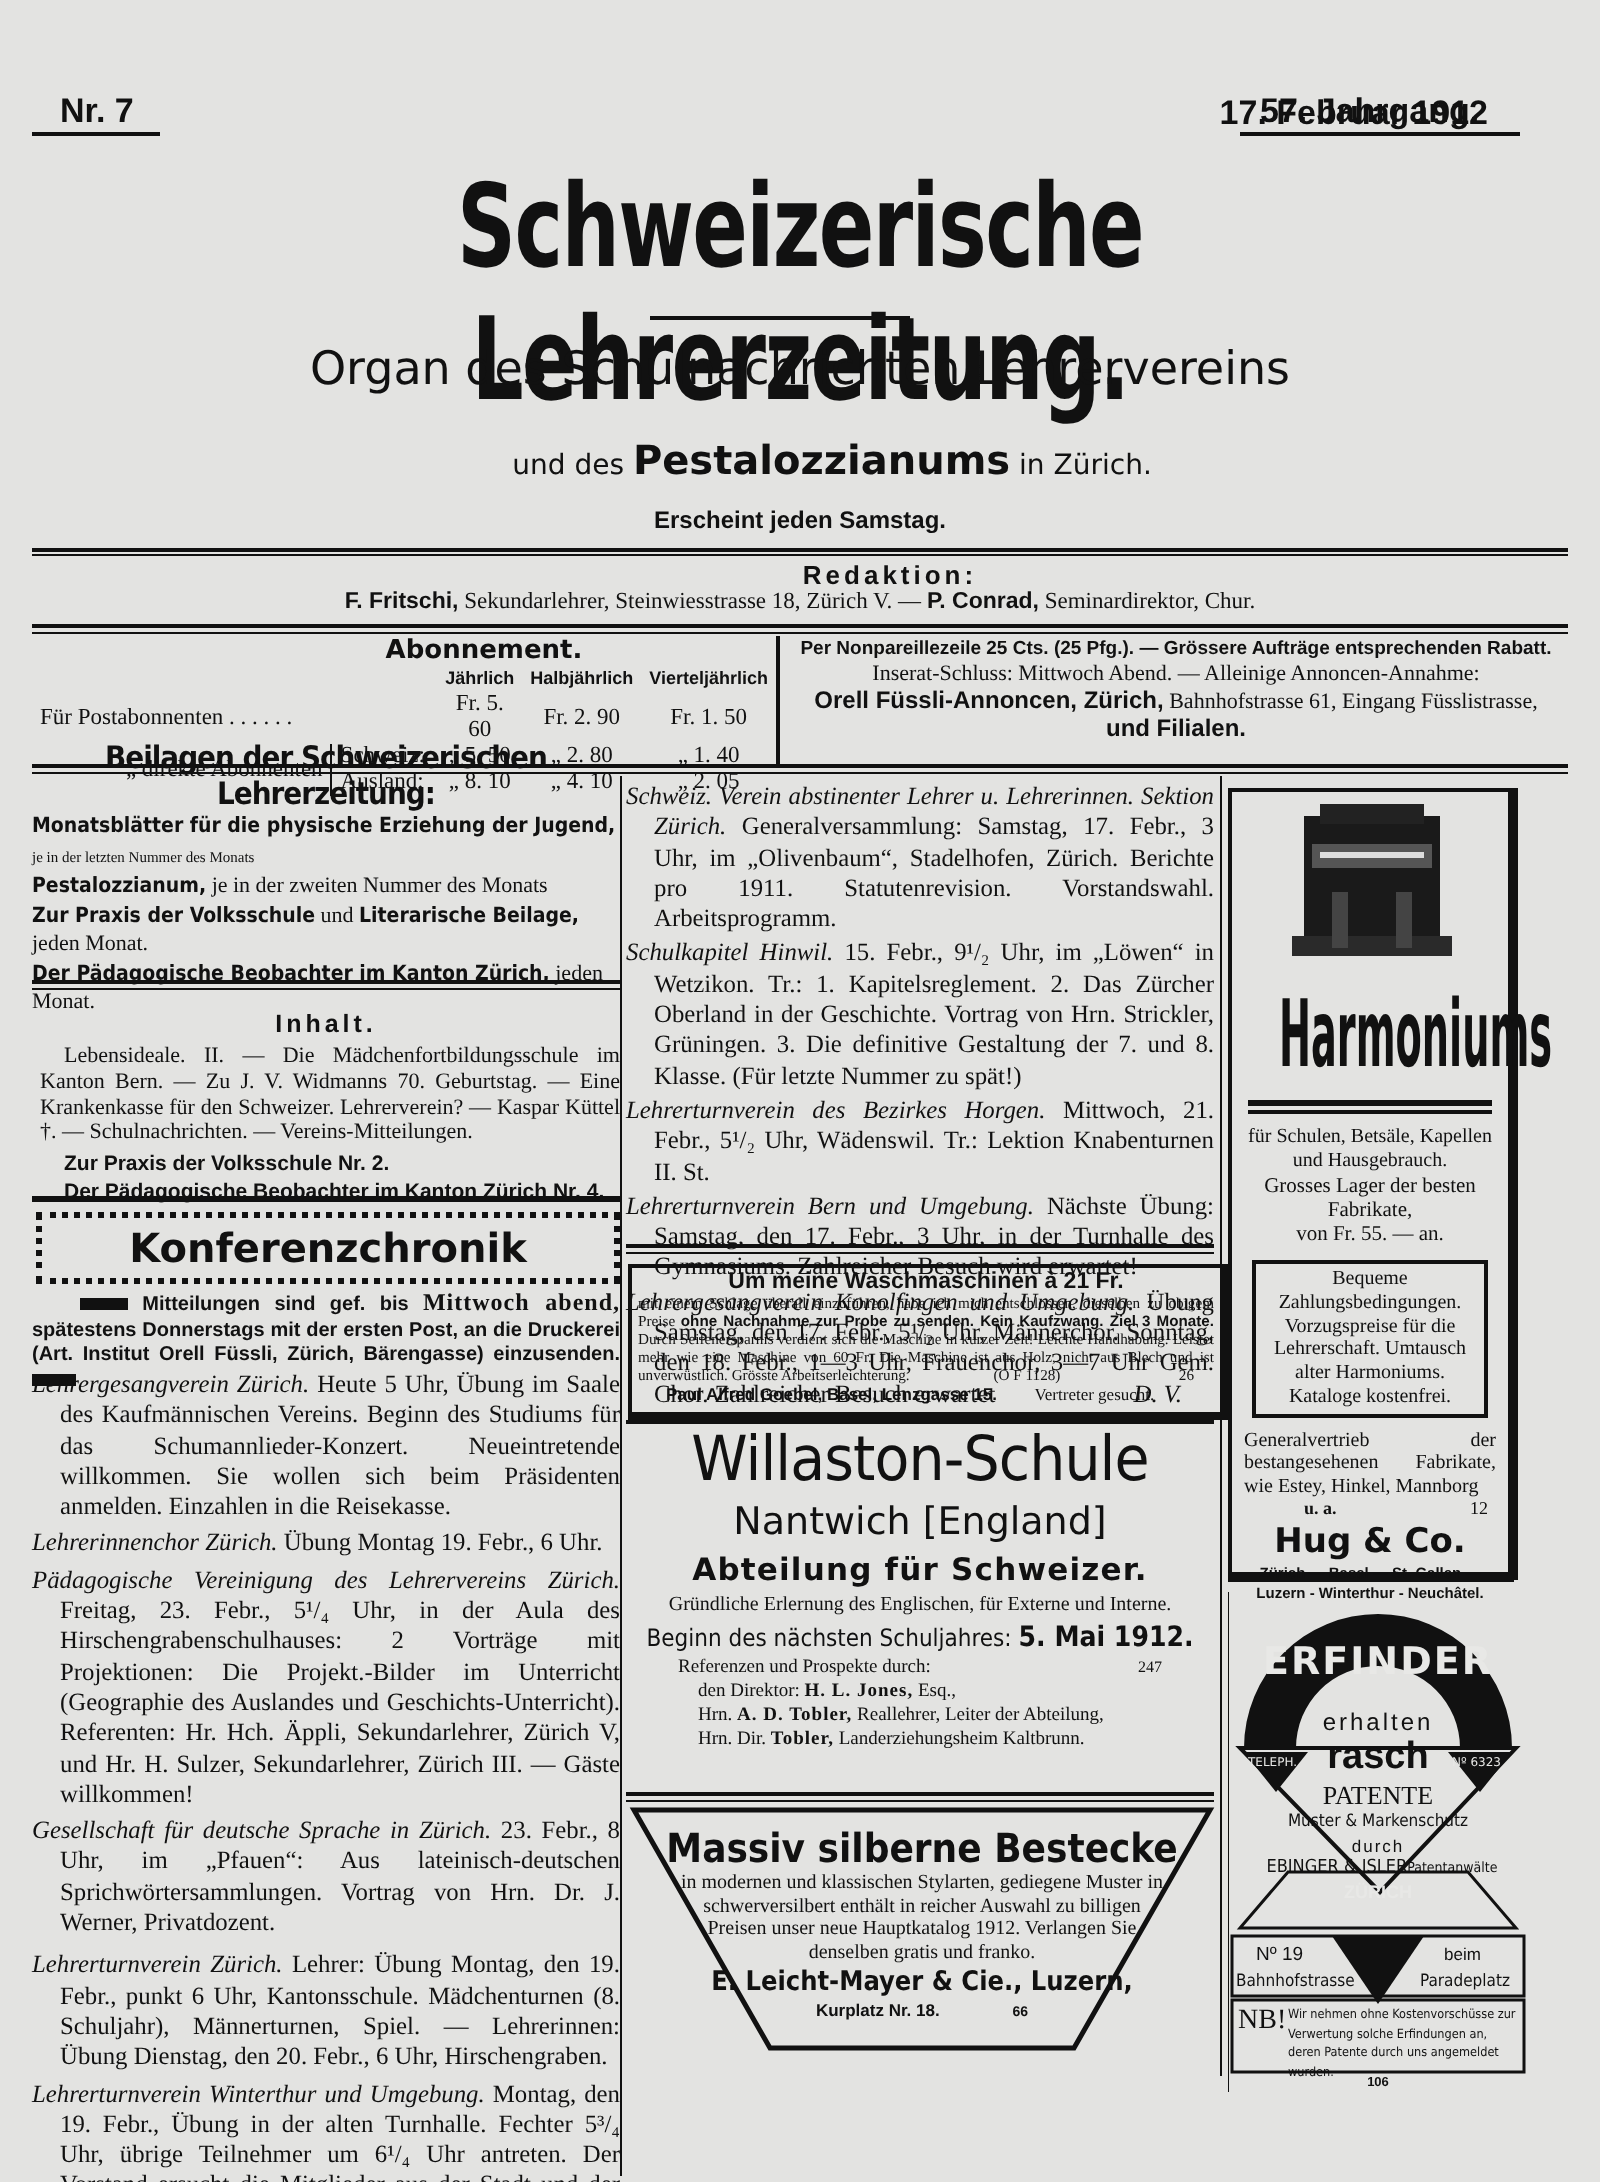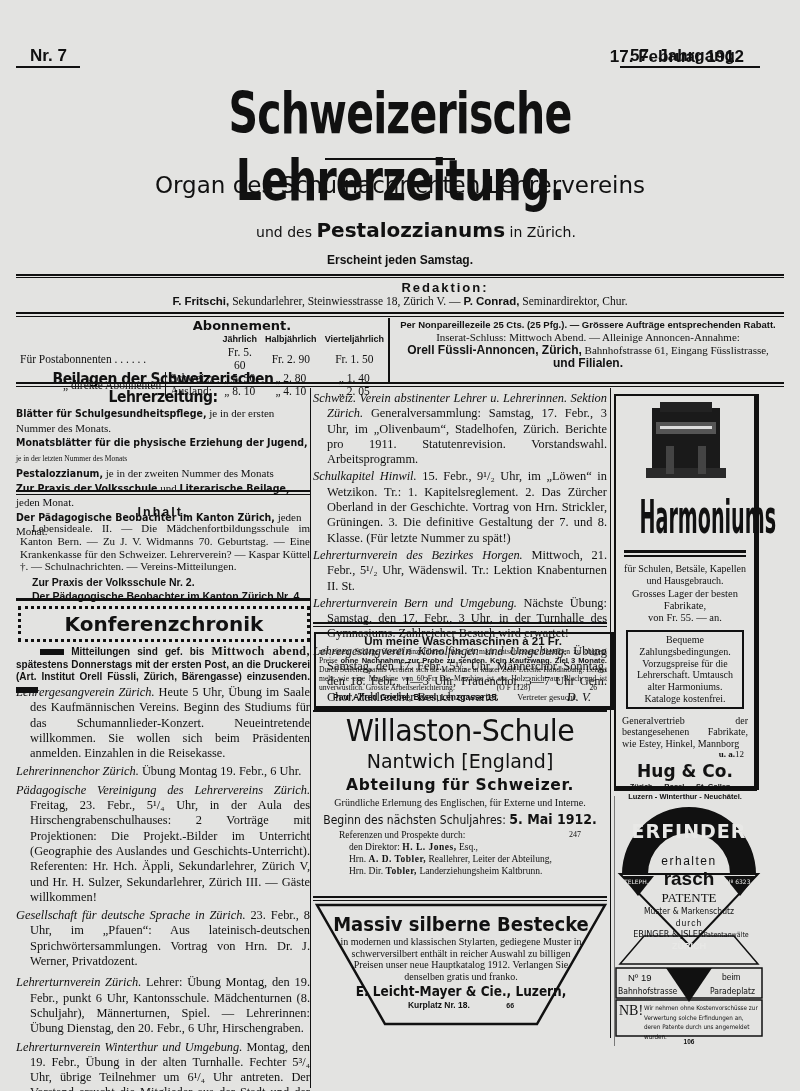--- a/index.html
+++ b/index.html
@@ -98,21 +98,20 @@
 </div>
 <div class="rule" style="left:16px;top:382px;width:768px;height:2px;"></div>
 <div class="rule" style="left:16px;top:386px;width:768px;height:1px;"></div>
 
 <div class="rule" style="left:310px;top:388px;width:1px;height:700px;"></div>
 <div class="rule" style="left:610px;top:388px;width:1px;height:650px;"></div>
 
 <div class="abs col1" style="top:370px;">
   <div class="cond b center" style="font-size:15.5px;letter-spacing:-0.5px;">Beilagen der Schweizerischen Lehrerzeitung:</div>
   <div style="font-size:11px;line-height:14.5px;font-family:'Liberation Serif',serif;">
-    <div><span class="cond b" style="font-size:10.5px;">Blätter für Schulgesundheitspflege,</span> <span>je in der ersten Nummer des Monats.</span></div>
     <div><span class="cond b" style="font-size:10.5px;">Monatsblätter für die physische Erziehung der Jugend,</span> <span style="font-size:7.5px;">je in der letzten Nummer des Monats</span></div>
     <div><span class="cond b" style="font-size:10.5px;">Pestalozzianum,</span> <span>je in der zweiten Nummer des Monats</span></div>
     <div><span class="cond b" style="font-size:10.5px;">Zur Praxis der Volksschule</span> <span>und</span> <span class="cond b" style="font-size:10.5px;">Literarische Beilage,</span> <span>jeden Monat.</span></div>
     <div><span class="cond b" style="font-size:10.5px;">Der Pädagogische Beobachter im Kanton Zürich,</span> <span>jeden Monat.</span></div>
   </div>
 </div>
 <div class="rule" style="left:16px;top:490px;width:294px;height:2px;"></div>
 <div class="rule" style="left:16px;top:494px;width:294px;height:1px;"></div>
 
 <div class="abs col1" style="top:505px;">
@@ -205,21 +204,21 @@
     <rect x="50" y="50" width="8" height="28" fill="#444"></rect>
     <rect x="82" y="50" width="8" height="28" fill="#444"></rect>
   </svg>
   <div style="text-align:center;font-family:'DejaVu Sans',sans-serif;font-weight:bold;font-size:29px;line-height:50px;transform:scaleX(0.66) scaleY(1.6);transform-origin:center;margin-top:6px;">Harmoniums</div>
   <div style="border-top:3px solid #111;border-bottom:2px solid #111;height:2px;margin:8px 8px 6px 8px;"></div>
   <div class="serif center" style="font-size:10px;line-height:12px;padding:0 3px;">für Schulen, Betsäle, Kapellen und Hausgebrauch.</div>
   <div class="serif center" style="font-size:10.5px;line-height:12px;padding:0 12px;margin-top:1px;">Grosses Lager der besten Fabrikate,</div>
   <div class="serif center" style="font-size:10.5px;line-height:12px;">von Fr. 55. — an.</div>
   <div class="serif center" style="border:2px solid #111;margin:6px 10px;padding:2px 2px;font-size:10px;line-height:11.8px;">Bequeme Zahlungsbedingungen. Vorzugspreise für die Lehrerschaft. Umtausch alter Harmoniums. Kataloge kostenfrei.</div>
   <div class="serif" style="font-size:10px;line-height:11.5px;padding:0 6px;text-align:justify;">Generalvertrieb der bestangesehenen Fabrikate, wie Estey, Hinkel, Mannborg</div>
-  <div class="serif" style="font-size:9px;line-height:11px;padding-left:96px;text-align:right;"><span class="b">u. a.</span><span style="float:right;margin-right:10px;">12</span></div>
+  <div class="serif" style="font-size:9px;line-height:11px;padding-left:36px;"><span class="b">u. a.</span><span style="float:right;margin-right:10px;">12</span></div>
   <div class="center" style="font-family:'DejaVu Sans',sans-serif;font-weight:900;font-size:17px;line-height:22px;">Hug &amp; Co.</div>
   <div class="sans b center" style="font-size:7.5px;line-height:10px;">Zürich — Basel — St. Gallen —</div>
   <div class="sans b center" style="font-size:7.5px;line-height:10px;">Luzern - Winterthur - Neuchâtel.</div>
 </div>
 <div class="rule" style="left:614px;top:790px;width:143px;height:1px;"></div>
 
 <div class="abs" style="left:614px;top:796px;width:150px;height:250px;">
   <svg width="150" height="250" style="position:absolute;left:0;top:0;">
     <path d="M8,78 A67,67 0 0 1 142,78 L116,78 A41,41 0 0 0 34,78 Z" fill="#111"></path>
     <polygon points="6,78 144,78 76,150" fill="none" stroke="#111" stroke-width="2"></polygon>

